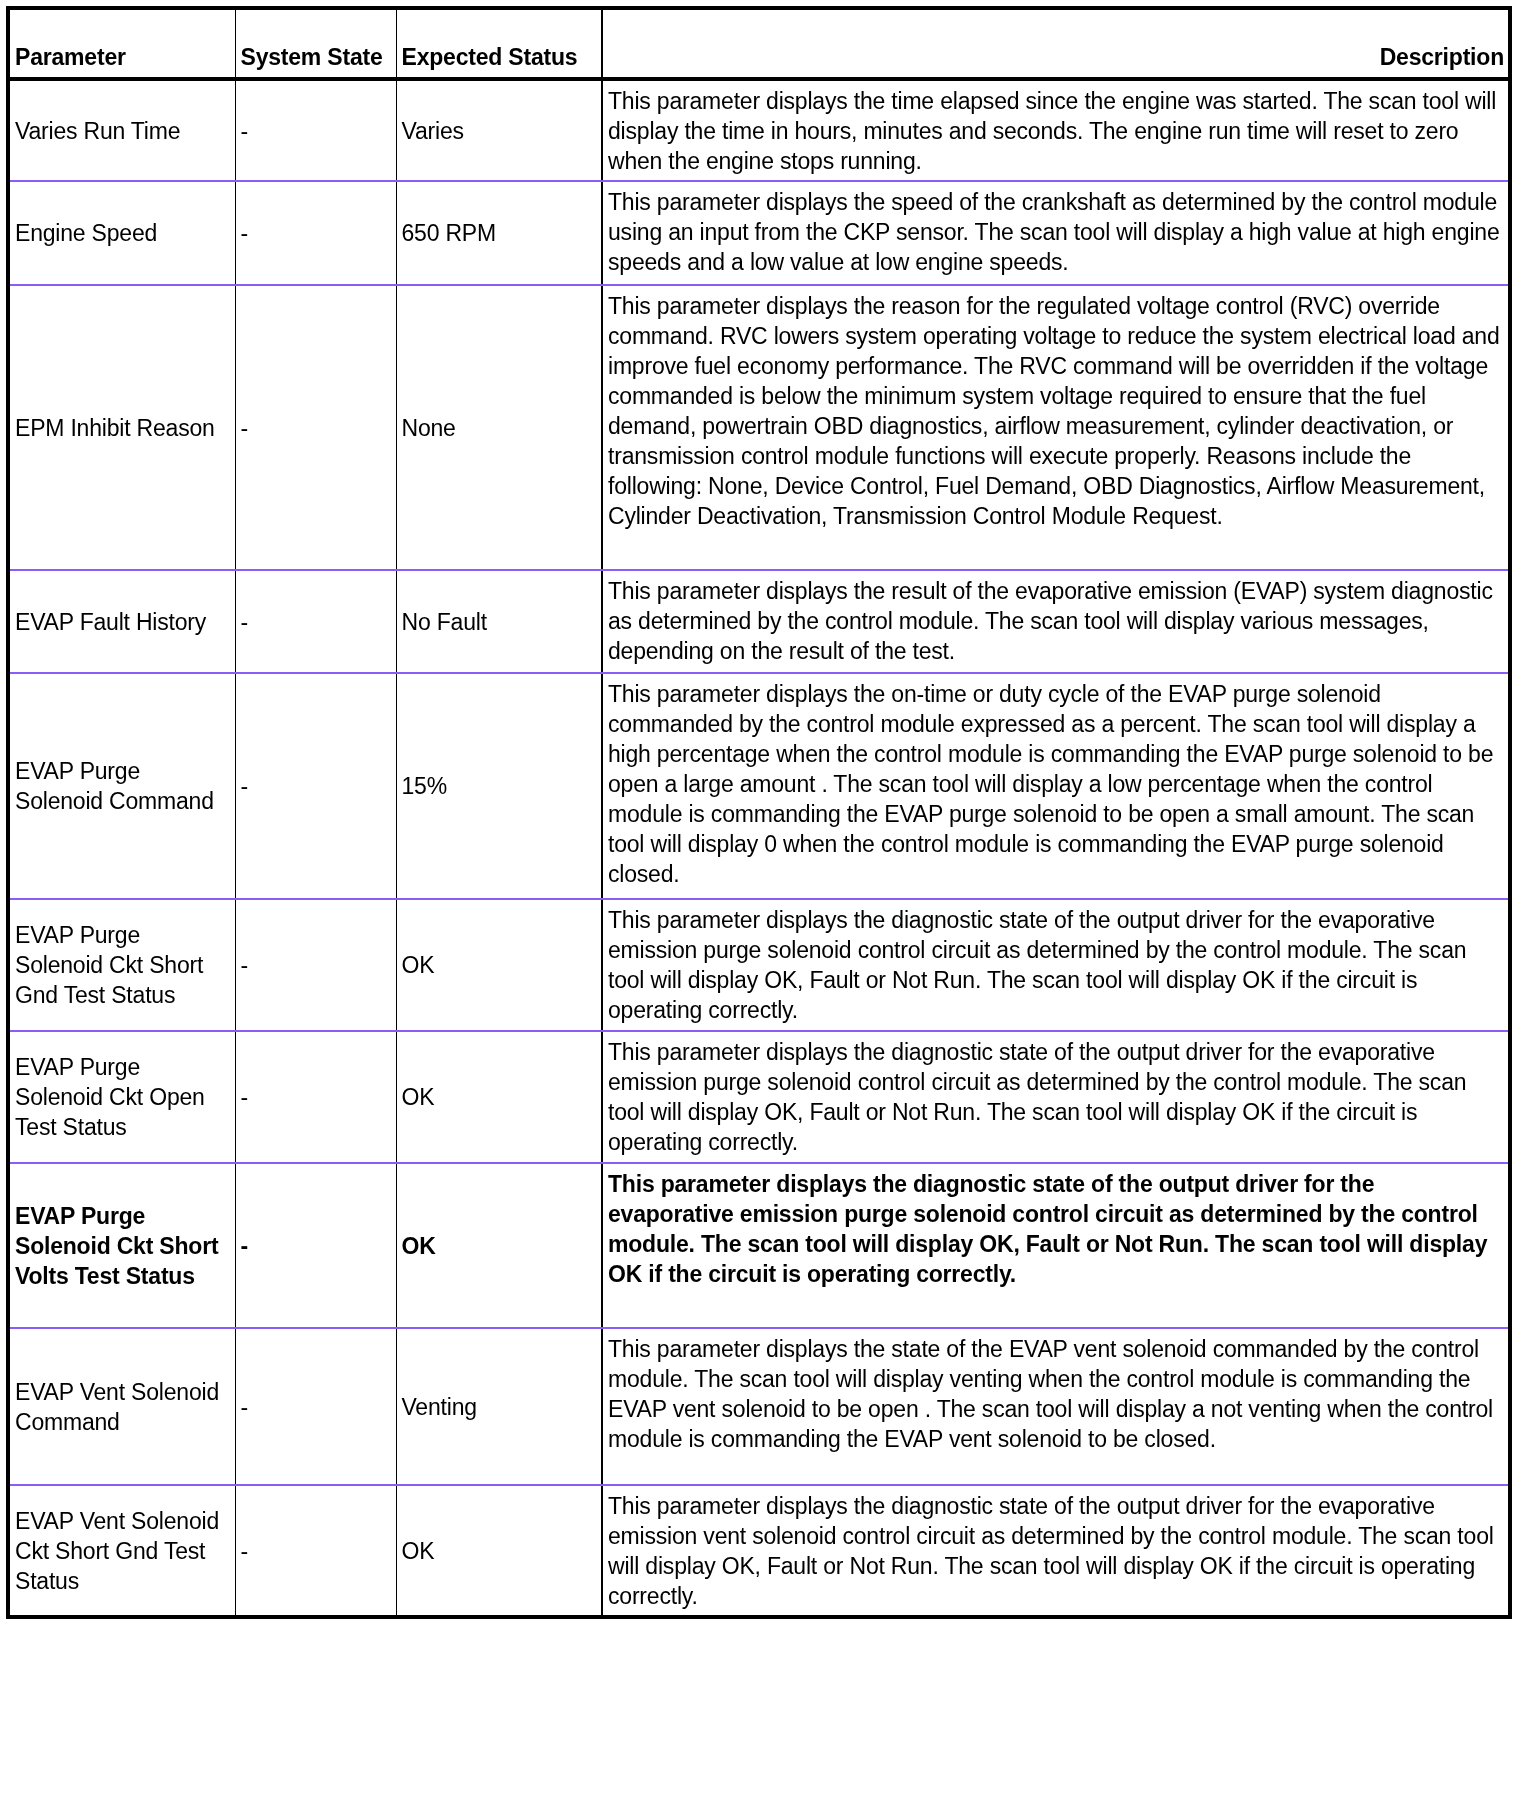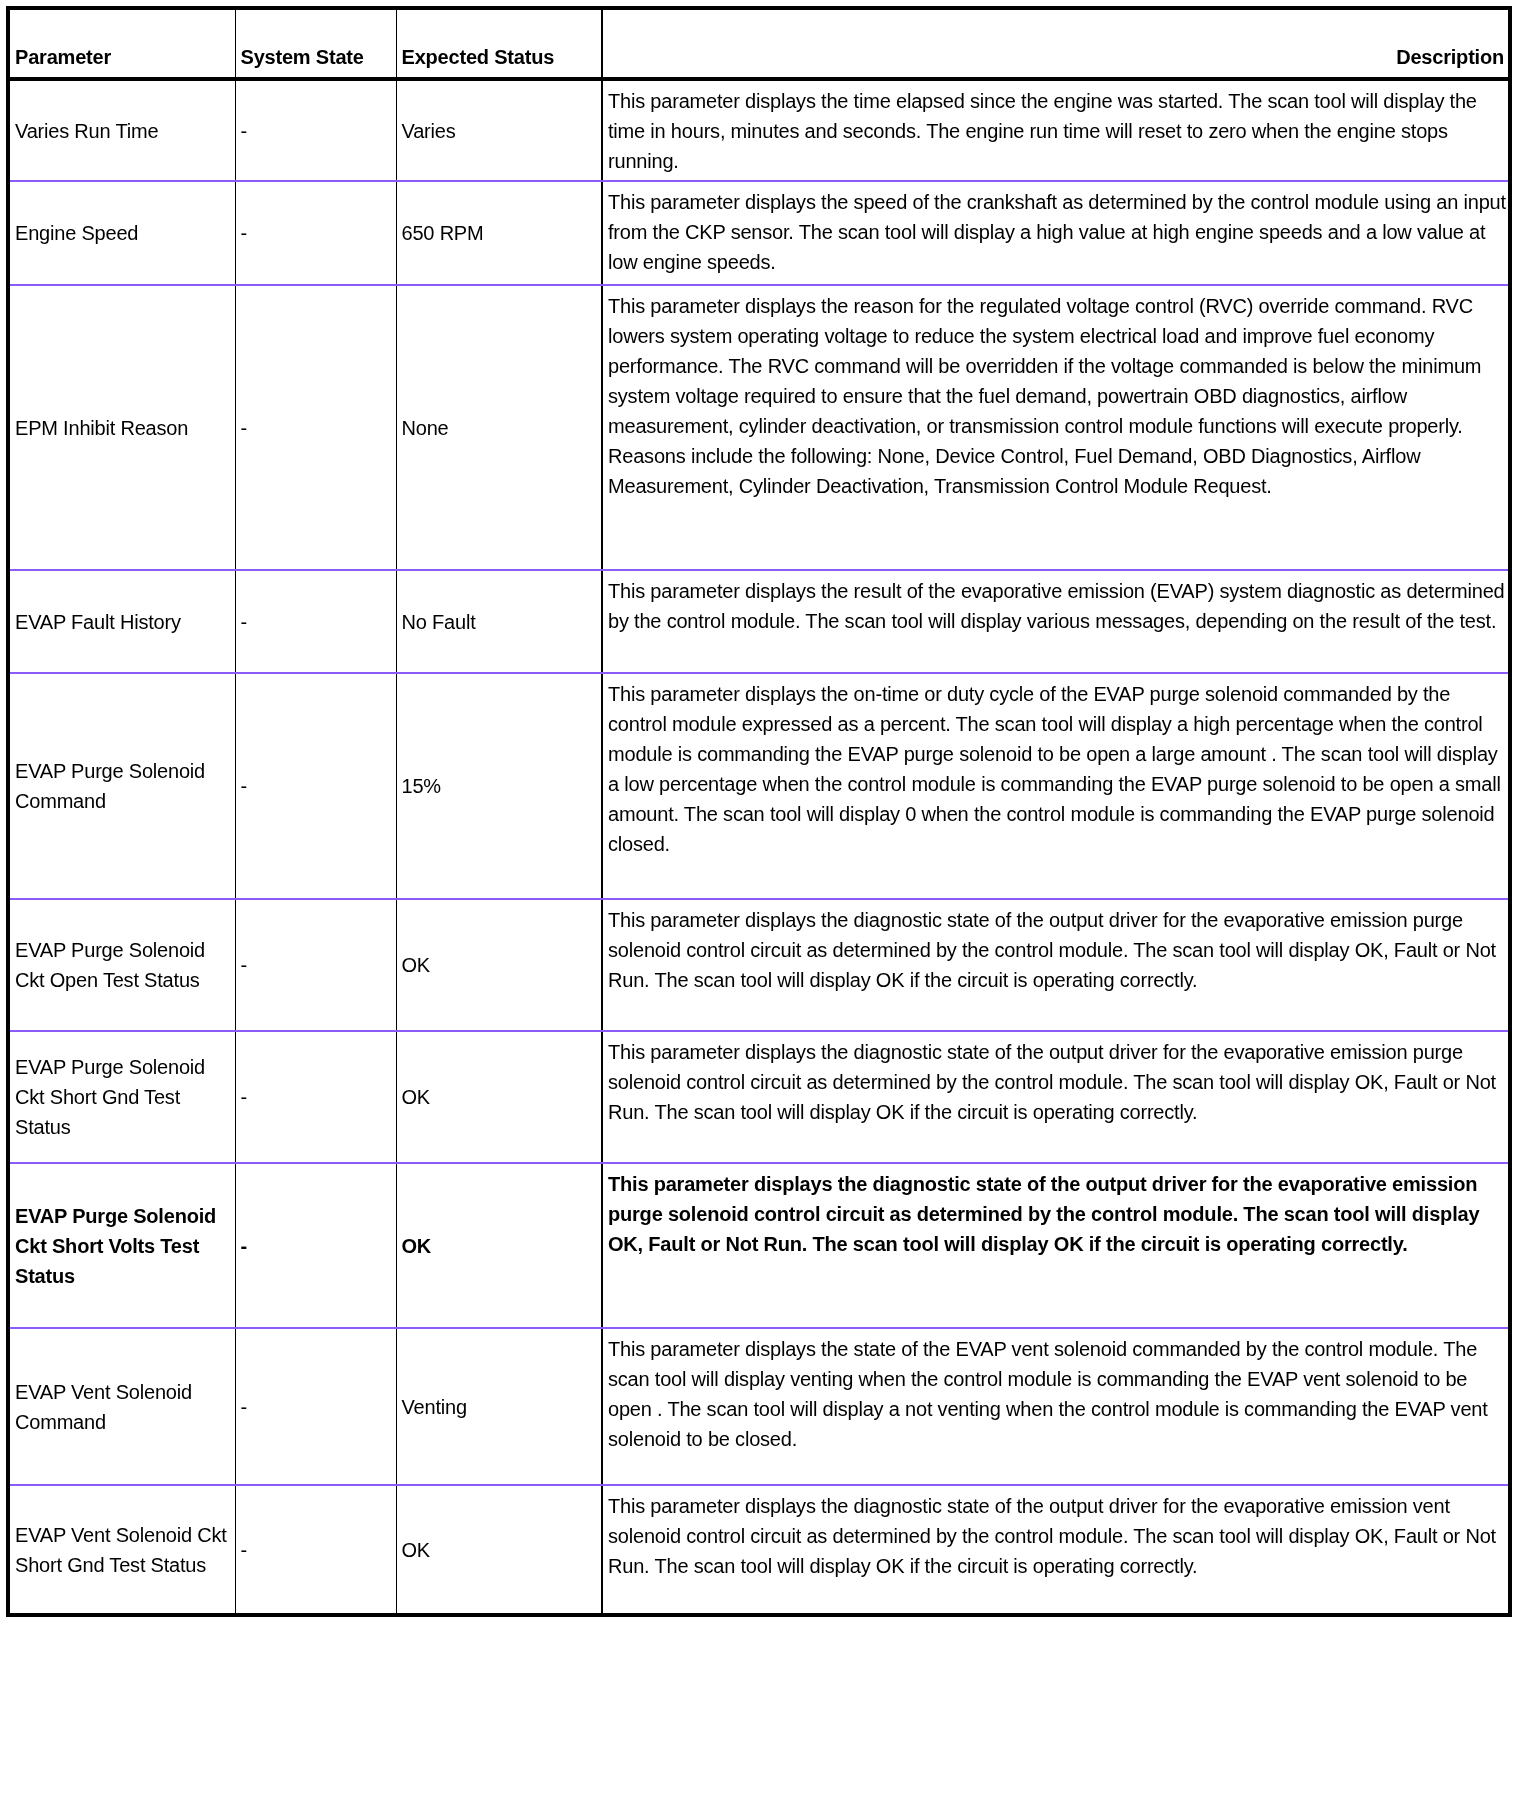--- a/index.html
+++ b/index.html
@@ -24,21 +24,21 @@
     border: 4px solid #000;
     table-layout: fixed;
   }
   .doc-table col.c-param { width: 227px; }
   .doc-table col.c-state { width: 161px; }
   .doc-table col.c-exp   { width: 206px; }
   .doc-table col.c-desc  { width: auto; }
 
   .doc-table th, .doc-table td {
     padding: 0 4px 0 5px;
-    font-size: 20px;
+    font-size: 23px;
     line-height: 30px;
     text-align: left;
     vertical-align: middle;
     border-left: 1px solid #000;
     border-right: 1px solid #000;
     letter-spacing: -0.2px;
   }
   .doc-table th {
     font-weight: bold;
     vertical-align: bottom;
@@ -107,27 +107,27 @@
         <td class="c3">No Fault</td>
         <td class="c4 c-desc-cell">This parameter displays the result of the evaporative emission (EVAP) system diagnostic as determined by the control module. The scan tool will display various messages, depending on the result of the test.</td>
       </tr>
       <tr style="height: 226px;">
         <td class="c1">EVAP Purge Solenoid Command</td>
         <td class="c2 state-dash">-</td>
         <td class="c3">15%</td>
         <td class="c4 c-desc-cell">This parameter displays the on-time or duty cycle of the EVAP purge solenoid commanded by the control module expressed as a percent. The scan tool will display a high percentage when the control module is commanding the EVAP purge solenoid to be open a large amount . The scan tool will display a low percentage when the control module is commanding the EVAP purge solenoid to be open a small amount. The scan tool will display 0 when the control module is commanding the EVAP purge solenoid closed.</td>
       </tr>
       <tr style="height: 132px;">
-        <td class="c1">EVAP Purge Solenoid Ckt Open Test Status</td>
+        <td class="c1">EVAP Purge Solenoid Ckt Short Gnd Test Status</td>
         <td class="c2 state-dash">-</td>
         <td class="c3">OK</td>
         <td class="c4 c-desc-cell">This parameter displays the diagnostic state of the output driver for the evaporative emission purge solenoid control circuit as determined by the control module. The scan tool will display OK, Fault or Not Run. The scan tool will display OK if the circuit is operating correctly.</td>
       </tr>
       <tr style="height: 132px;">
-        <td class="c1">EVAP Purge Solenoid Ckt Short Gnd Test Status</td>
+        <td class="c1">EVAP Purge Solenoid Ckt Open Test Status</td>
         <td class="c2 state-dash">-</td>
         <td class="c3">OK</td>
         <td class="c4 c-desc-cell">This parameter displays the diagnostic state of the output driver for the evaporative emission purge solenoid control circuit as determined by the control module. The scan tool will display OK, Fault or Not Run. The scan tool will display OK if the circuit is operating correctly.</td>
       </tr>
       <tr style="height: 165px; font-weight: bold;">
         <td class="c1">EVAP Purge Solenoid Ckt Short Volts Test Status</td>
         <td class="c2 state-dash">-</td>
         <td class="c3">OK</td>
         <td class="c4 c-desc-cell">This parameter displays the diagnostic state of the output driver for the evaporative emission purge solenoid control circuit as determined by the control module. The scan tool will display OK, Fault or Not Run. The scan tool will display OK if the circuit is operating correctly.</td>
       </tr>

